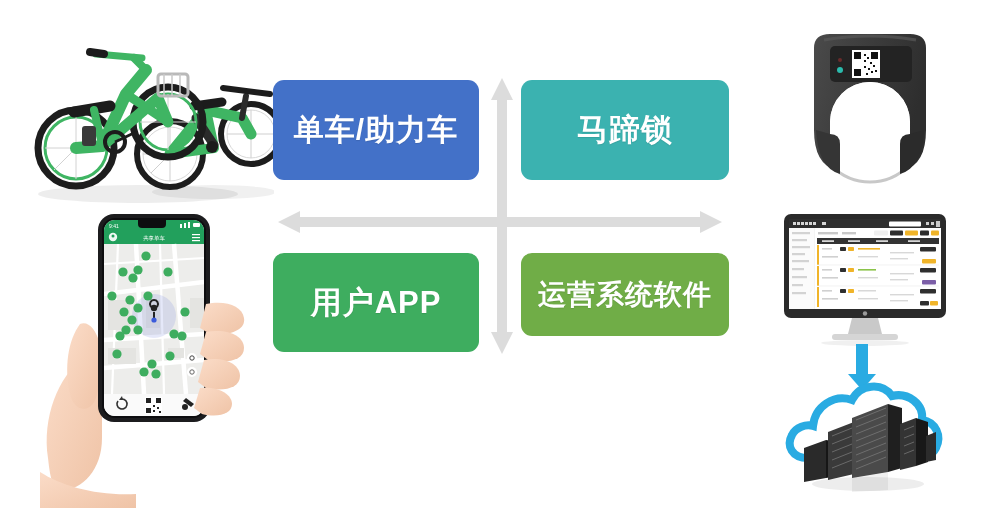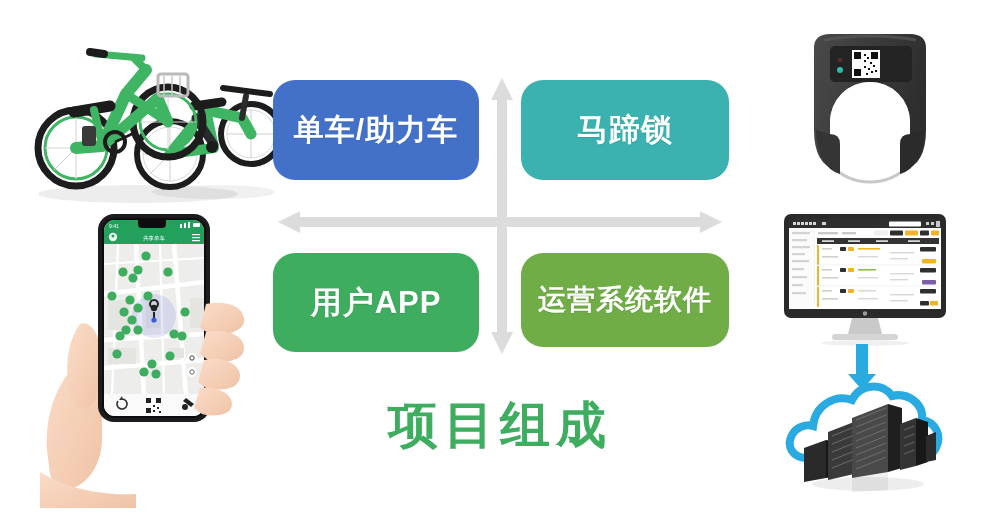--- a/index.html
+++ b/index.html
@@ -7,32 +7,32 @@
     width: 1000px; height: 519px;
     background: #ffffff;
     font-family: "Liberation Sans", "DejaVu Sans", sans-serif;
     overflow: hidden;
   }
   #stage { position: relative; width: 1000px; height: 519px; background: #fff; }
 
   
   .cell {
     position: absolute;
-    border-radius: 22px;
+    border-radius: 11px;
     display: flex; align-items: center; justify-content: center;
     color: #ffffff;
     font-weight: 700;
     letter-spacing: 1px;
     text-shadow: 0 1px 1px rgba(0,0,0,.10);
     z-index: 4;
   }
   #cell-bike   { left:273px; top:80px;  width:206px; height:100px; background:#4371C8; font-size:30px; }
   #cell-lock   { left:521px; top:80px;  width:208px; height:100px; background:#3BB2B0; font-size:31px; }
   #cell-app    { left:273px; top:253px; width:206px; height:99px;  background:#3EAD5F; font-size:31px;align-items:center; }
-  #cell-ops    { left:521px; top:253px; width:208px; height:94px;  background:#70AD47; font-size:28px; }
+  #cell-ops    { left:521px; top:253px; width:208px; height:83px;  background:#70AD47; font-size:28px; }
 
   
   .arrow-h { position:absolute; left:278px; top:209px; width:444px; height:26px; z-index:2; }
   .arrow-v { position:absolute; left:489px; top:78px;  width:26px;  height:276px; z-index:2; }
 
   
   #title {
     position:absolute; left:0; right:0; top:392px;
     text-align:center; color:#3EAD5F;
     font-size:50px; font-weight:700; letter-spacing:6px;
@@ -508,15 +508,14 @@
           <line x1="122" y1="106" x2="132" y2="102"></line>
             <line x1="122" y1="114" x2="132" y2="110"></line>
         </g>
       </g>
 
       <ellipse cx="86" cy="144" rx="56" ry="7" fill="#000" opacity=".07"></ellipse>
       <path d="M70 138 L106 132 L106 150 L70 152 Z" fill="#000" opacity=".06"></path>
     </svg>
   </div>
 
-  <div id="title">项目组成</div>
 
 </div>
 
 </body></html>

